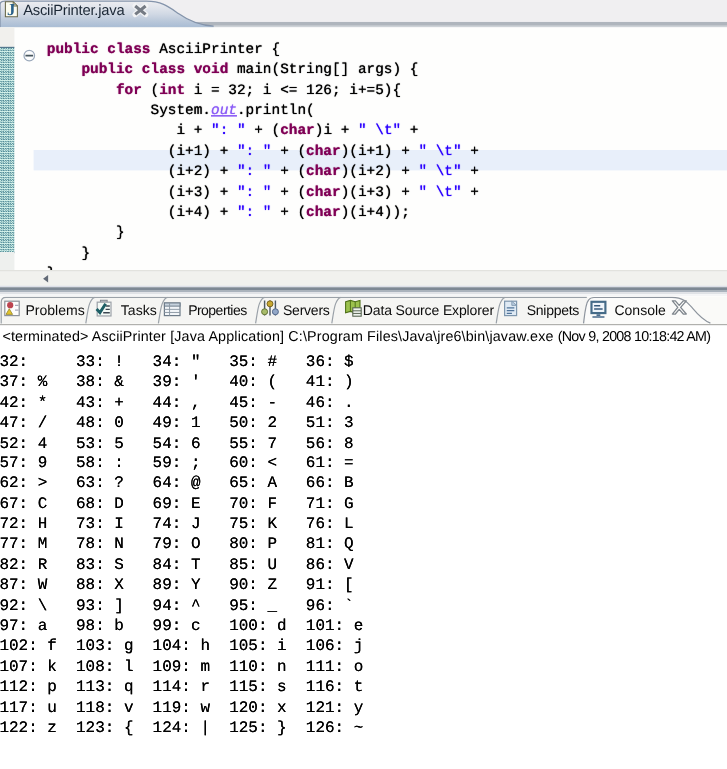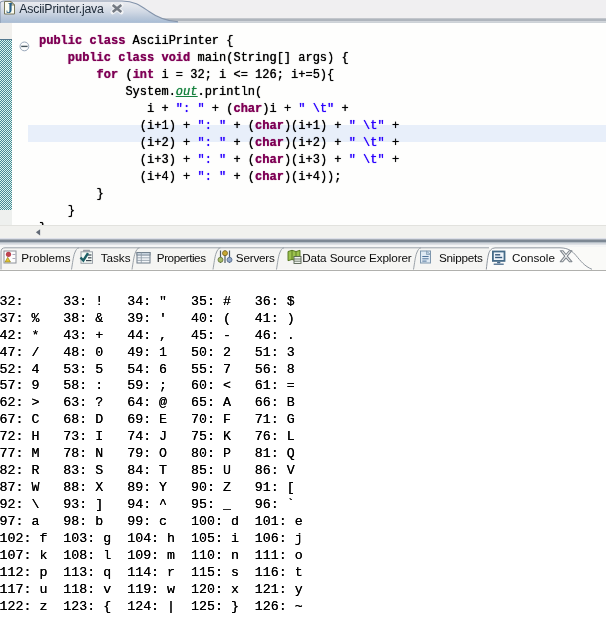--- a/index.html
+++ b/index.html
@@ -14,21 +14,21 @@
 #striptop{position:absolute;left:0;top:23px;width:12px;height:16px;background:#f1f0ed;}
 #stripbot{position:absolute;left:0;top:210px;width:12px;height:15px;background:#eef0ee;}
 #lineband{position:absolute;left:28px;top:124.5px;width:578px;height:17px;background:#e8effa;}
 #code{position:absolute;left:29px;top:23.2px;margin:10px;
   font-family:"Liberation Mono",monospace;font-size:12px;line-height:17px;
   tab-size:4;white-space:pre;color:#000;}
 #code{text-shadow:0 0 0.8px;}
 #console{text-shadow:0 0 0.5px;}
 #code .k{color:#7f0055;font-weight:bold;}
 #code .s{color:#2a00ff;}
-#code .o{color:#15803d;font-style:italic;text-decoration:underline;}
+#code .o{color:#8b5cf6;font-style:italic;text-decoration:underline;}
 #foldicon{position:absolute;left:19px;top:41px;}
 #hscroll{position:absolute;left:0;top:225px;width:606px;height:14px;background:#f1f1ee;border-top:1px solid #e2e2de;}
 #harrow{position:absolute;left:35px;top:229px;width:8px;height:8px;}
 #band{position:absolute;left:0;top:238px;width:606px;height:9px;}
 #tabs2{position:absolute;left:0;top:247px;width:606px;height:23px;}
 #tabborder{position:absolute;left:0;top:269.5px;width:606px;height:1px;background:#b0b0ad;}
 #term{position:absolute;left:2px;top:271px;width:604px;height:18px;
   font-size:11.9px;color:#000;letter-spacing:0.14px;line-height:18px;white-space:pre;}
 #console{position:absolute;left:-0.5px;top:293.7px;margin:0;
   font-family:"Liberation Mono",monospace;font-size:13.3px;line-height:16.96px;
@@ -190,20 +190,21 @@
     <line x1="3.2" y1="4.3" x2="8.3" y2="4.3" stroke="#35597a" stroke-width="1.4"></line>
     <line x1="3.2" y1="7" x2="10.3" y2="7" stroke="#35597a" stroke-width="1.4"></line>
     <rect x="5.2" y="11.4" width="3.2" height="1.4" fill="#46688a"></rect>
     <path d="M 1.8,13.7 L 11.8,13.7" stroke="#46688a" stroke-width="1.3"></path>
   </g>
 
   <path d="M 560.3,4.6 L 562.8,4.6 L 566,8.4 L 569.4,4.6 L 571.9,4.6 L 567.2,10 L 571.9,15.6 L 569.4,15.6 L 566,11.7 L 562.8,15.6 L 560.3,15.6 L 564.8,10 Z" fill="#fbfbfa" stroke="#80878e" stroke-width="1.1" stroke-linejoin="round" transform="translate(0,-0.9)"></path>
 </svg>
 </div>
 <div id="tabborder"></div>
+<div id="term">&lt;terminated&gt; AsciiPrinter [Java Application] C:\Program Files\Java\jre6\bin\javaw.exe <span style="letter-spacing:-0.6px">(Nov 9, 2008 10:18:42 AM)</span></div>
 
 <pre id="console">32: 	33: !	34: "	35: #	36: $
 37: %	38: &amp;	39: '	40: (	41: )
 42: *	43: +	44: ,	45: -	46: .
 47: /	48: 0	49: 1	50: 2	51: 3
 52: 4	53: 5	54: 6	55: 7	56: 8
 57: 9	58: :	59: ;	60: &lt;	61: =
 62: &gt;	63: ?	64: @	65: A	66: B
 67: C	68: D	69: E	70: F	71: G
 72: H	73: I	74: J	75: K	76: L

